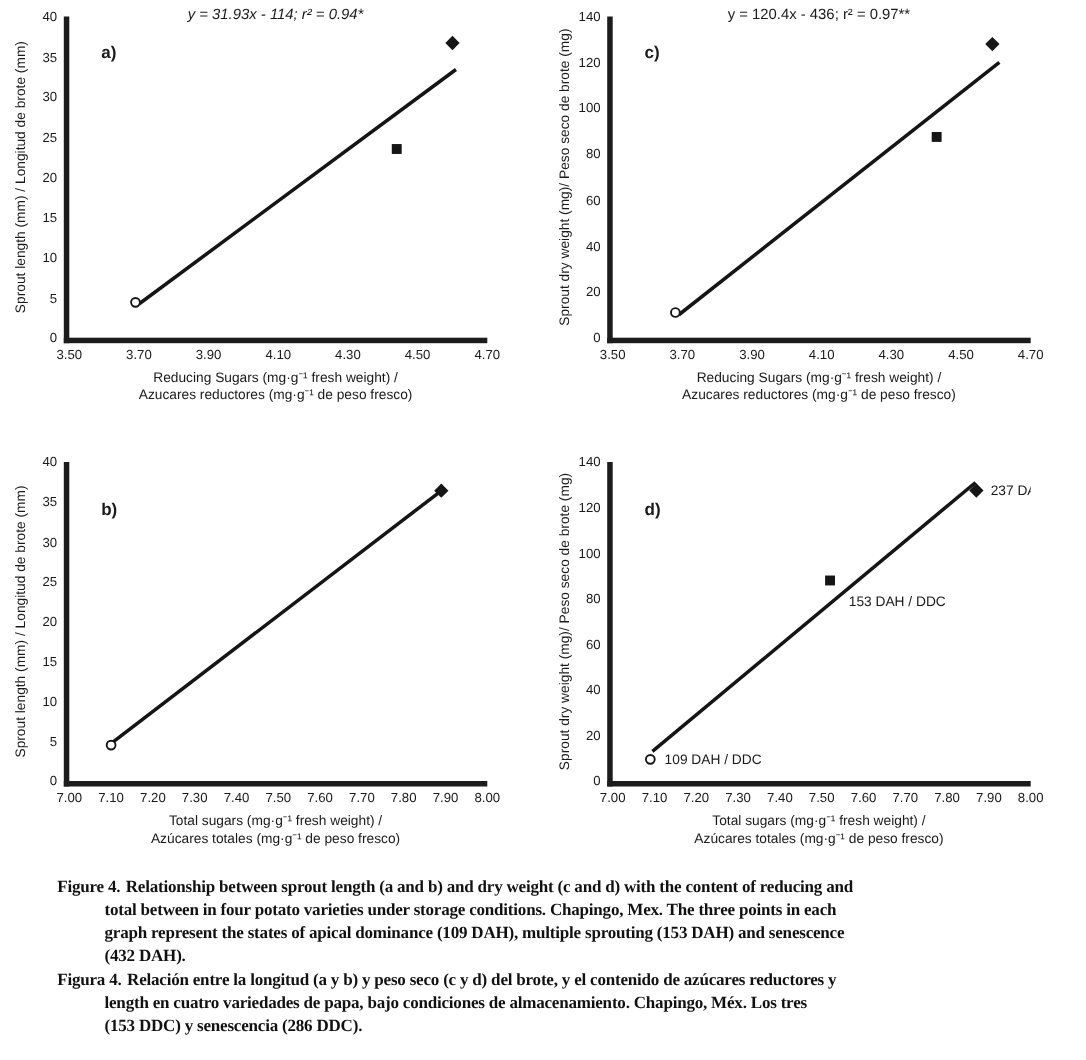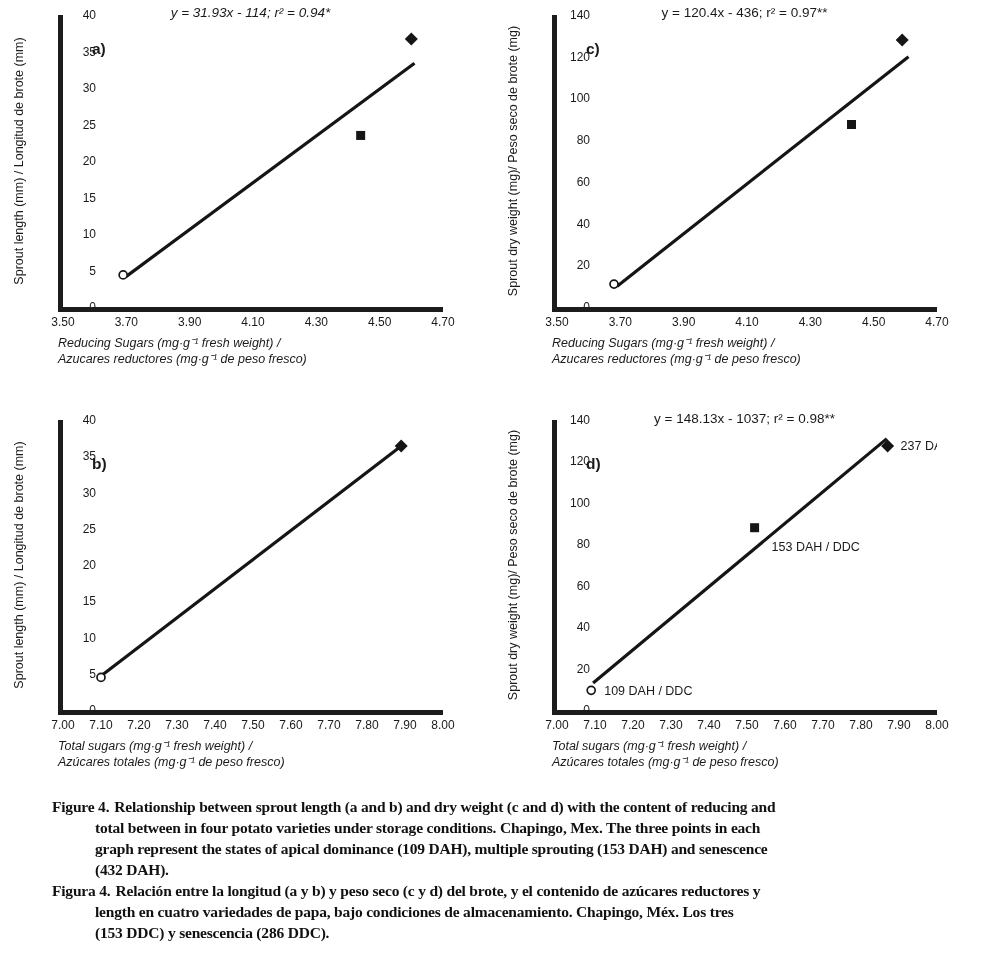--- a/index.html
+++ b/index.html
@@ -12,23 +12,23 @@
   #panel-d{left:494px;top:400px;}
   .equation{position:absolute;left:58px;width:385px;text-align:center;
             font-size:13.5px;white-space:nowrap;}
   .letter{position:absolute;left:92px;font-size:15.5px;font-weight:bold;}
   .ylabel{position:absolute;left:19px;white-space:nowrap;font-size:12.5px;
           transform:translate(-50%,-50%) rotate(-90deg);}
   .plot{position:absolute;left:58px;width:380px;
         border-left:5px solid #1c1c1c;border-bottom:5px solid #1c1c1c;}
   .plot svg{display:block;}
   .xticks span{position:absolute;width:60px;text-align:center;font-size:12px;}
-  .yticks span{position:absolute;left:0;width:52px;text-align:right;font-size:12px;height:14px;line-height:14px;margin-left:44px;}
-  .xlabel{position:absolute;left:58px;width:385px;
-          font-size:12.5px;line-height:16px;font-style:italic;}
+  .yticks span{position:absolute;left:0;width:52px;text-align:right;font-size:12px;height:14px;line-height:14px;}
+  .xlabel{position:absolute;left:58px;width:385px;text-align:center;
+          font-size:12.5px;line-height:16px;}
   .captions{position:absolute;left:52px;top:796px;width:920px;
             font-family:"Liberation Serif",serif;font-weight:700;
             font-size:15.5px;line-height:21px;letter-spacing:-0.2px;color:#111;}
   .cap-line{white-space:nowrap;}
   .cap-line.cont{margin-left:43px;}
   .cap-label{margin-right:5px;}
 </style>
 </head>
 <body>
 
@@ -143,21 +143,20 @@
         <span style="left: 375px; top: 318px;">7.90</span>
         <span style="left: 413px; top: 318px;">8.00</span>
       </div>
     <div class="xlabel" style="top: 338px;">
       <div>Total sugars (mg·g⁻¹ fresh weight) /</div>
       <div>Azúcares totales (mg·g⁻¹ de peso fresco)</div>
     </div>
   </section>
 
   <section class="panel" id="panel-d">
-    <div class="equation" style="top: 11px;">y = 148.13x - 1037; r² = 0.98**</div>
     <div class="letter" style="top: 55px;">d)</div>
     <div class="ylabel" style="top: 165px;">Sprout dry weight (mg)/ Peso seco de brote (mg)</div>
     <div class="yticks">
         <span style="top: 303px;">0</span>
         <span style="top: 261.571px;">20</span>
         <span style="top: 220.143px;">40</span>
         <span style="top: 178.714px;">60</span>
         <span style="top: 137.286px;">80</span>
         <span style="top: 95.8571px;">100</span>
         <span style="top: 54.4286px;">120</span>

